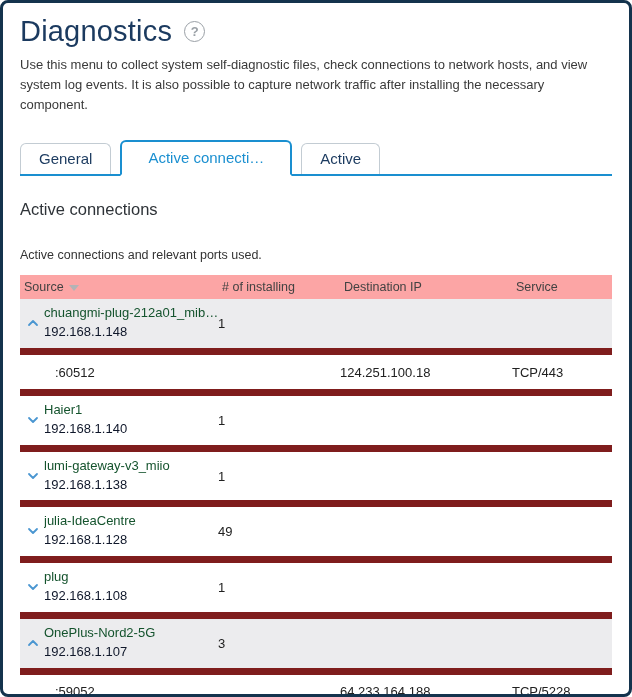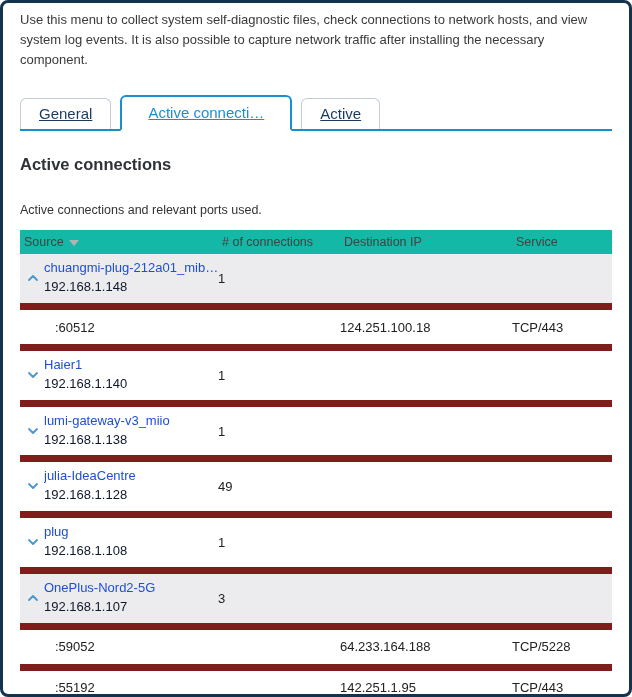--- a/index.html
+++ b/index.html
@@ -26,79 +26,82 @@
   }
   .tabbar{
     margin-top:15px;display:flex;align-items:flex-end;gap:9px;
     border-bottom:2px solid #1a8fd0;
   }
   .tab{
     background:#fff;border:1px solid #c3ccd3;border-bottom:none;
     border-radius:6px 6px 0 0;
     padding:6px 18px 7px 18px;font-size:15px;color:#1b3a5f;cursor:pointer;
     white-space:nowrap;
-    text-decoration:underline;
   }
   .tab.active{
     border:2px solid #1a8fd0;border-bottom:2px solid #fff;
     margin-bottom:-2px;color:#1a8fd0;padding:7px 26px 8px 26px;margin-top:10px;
   }
   .section-heading{
-    margin:24px 0 0 0;font-size:16.5px;font-weight:700;color:#2e3338;
+    margin:24px 0 0 0;font-size:16.5px;font-weight:400;color:#2e3338;
   }
   .section-subtext{
     margin:29px 0 0 0;font-size:12.5px;color:#333;
   }
   .table{margin-top:13px;font-size:13px;}
   .thead,.row{
     display:grid;grid-template-columns:198px 122px 172px 1fr;
   }
   .thead{
-    background:#14b8a6;height:24px;align-items:center;color:#424242;font-size:12.5px;
+    background:#fca5a5;height:24px;align-items:center;color:#424242;font-size:12.5px;
   }
   .thead .cell{padding-left:4px;display:flex;align-items:center;gap:5px;cursor:pointer;}
   .sort-tri{width:0;height:0;border-left:5px solid transparent;border-right:5px solid transparent;border-top:6px solid #b3b3b6;margin-top:1px;}
   .row{border-top:7px solid #7f1d1d;cursor:pointer;}
   .row.first{border-top:none;}
   .row.expanded-bg{background:#ececee;}
   .src-cell{display:flex;align-items:center;padding:5px 0 6px 0;}
   .chev{width:20px;margin-left:3px;flex:0 0 20px;display:flex;align-items:center;justify-content:center;cursor:pointer;}
   .chev svg{display:block;}
   .src-text{margin-left:1px;min-width:0;}
-  .src-name{color:#1d4ed8;line-height:1.45;white-space:nowrap;overflow:hidden;}
+  .src-name{color:#14532d;line-height:1.45;white-space:nowrap;overflow:hidden;}
   .src-ip{color:#0f172a;line-height:1.45;}
   .cell-mid{display:flex;align-items:center;color:#212121;}
   .subrow{height:41px;}
   .subrow .port{display:flex;align-items:center;padding-left:35px;color:#212121;}
   .subrow .dest,.subrow .svc{display:flex;align-items:center;color:#212121;text-align:center;}
 </style>
 </head>
 <body>
 
 <div class="page">
+  <div class="title-row">
+    <h1>Diagnostics</h1>
+    <span class="help">?</span>
+  </div>
 
   <p class="desc">Use this menu to collect system self-diagnostic files, check connections to network hosts, and view system log events. It is also possible to capture network traffic after installing the necessary component.</p>
 
   <div class="tabbar" id="tabbar">
       <div class="tab"><span>General</span></div>
       <div class="tab active"><span>Active connecti…</span></div>
       <div class="tab"><span>Active</span></div>
     </div>
 
   <h2 class="section-heading">Active connections</h2>
   <p class="section-subtext">Active connections and relevant ports used.</p>
 
   <div class="table">
     <div class="thead" id="thead">
         <div class="cell">
           <span>Source</span>
           <span class="sort-tri"></span>
         </div>
         <div class="cell">
-          <span># of connections</span>
+          <span># of installing</span>
         </div>
         <div class="cell">
           <span>Destination IP</span>
         </div>
         <div class="cell">
           <span>Service</span>
         </div>
       </div>
     <div id="tbody">
         <div class="row first expanded-bg">

